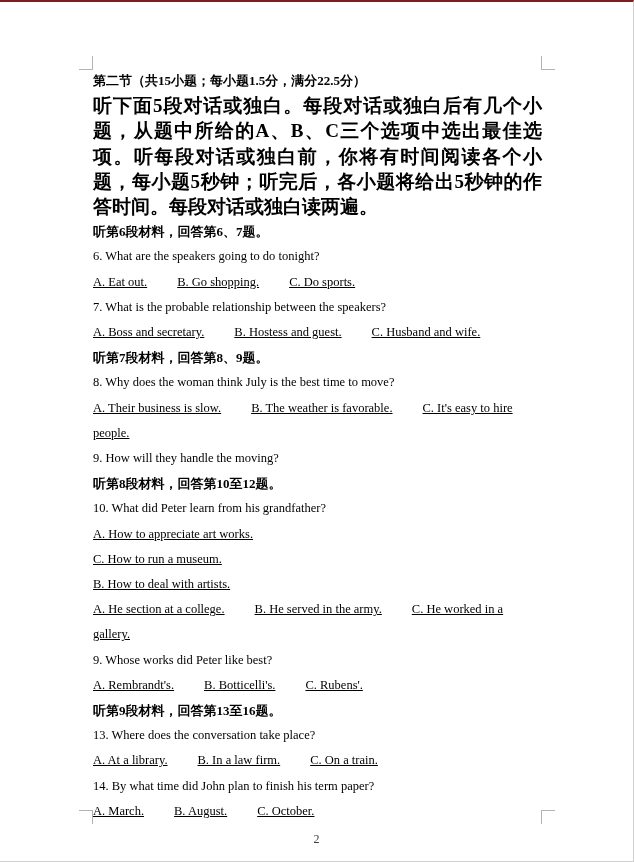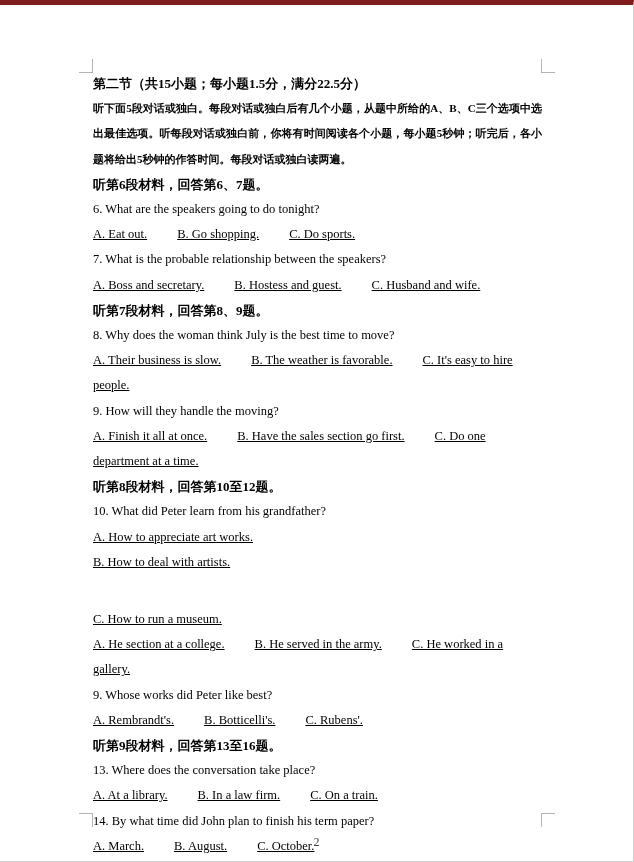--- a/index.html
+++ b/index.html
@@ -4,21 +4,21 @@
 <style>
   * { margin: 0; padding: 0; box-sizing: border-box; }
   html, body { background: #ffffff; }
   body { font-family: "Liberation Serif", "DejaVu Serif", serif; }
 
   .page {
     position: relative;
     width: 634px;
     height: 862px;
     background: #ffffff;
-    border-top: 5px solid #7f1d1d;
+    border-top: 2px solid #7f1d1d;
     border-right: 1px solid #cfcfcf;
     border-bottom: 1px solid #cfcfcf;
     overflow: hidden;
   }
 
   .content {
     position: absolute;
     left: 93px;
     top: 66px;
     width: 449px;
@@ -27,28 +27,28 @@
 
   .block { line-height: 25.2px; font-size: 12.5px; }
 
   .block.heading {
     font-weight: bold;
     font-size: 13px;
   }
 
   .block.paragraph-bold {
     font-weight: bold;
-    font-size: 11px;
+    font-size: 19px;
     text-align: justify;
   }
 
   .block.question { font-size: 12.5px; }
 
   .block.options .option { margin-right: 30px; text-decoration: underline; }
-  .block.options .option:last-child { margin-right: 0; margin-top: 32px; }
+  .block.options .option:last-child { margin-right: 0; }
   .block.options.stacked .option { display: block; margin-right: 0; }
 
   
   .crop { position: absolute; width: 14px; height: 14px; }
   .crop.tl { left: 79px; top: 54px;  border-right: 1px solid #b3b3b3; border-bottom: 1px solid #b3b3b3; }
   .crop.tr { left: 541px; top: 54px; border-left: 1px solid #b3b3b3;  border-bottom: 1px solid #b3b3b3; }
   .crop.bl { left: 79px; top: 808px; border-right: 1px solid #b3b3b3; border-top: 1px solid #b3b3b3; }
   .crop.br { left: 541px; top: 808px; border-left: 1px solid #b3b3b3;  border-top: 1px solid #b3b3b3; }
 
   .page-number {
@@ -76,27 +76,26 @@
       <div class="block paragraph-bold">听下面5段对话或独白。每段对话或独白后有几个小题，从题中所给的A、B、C三个选项中选出最佳选项。听每段对话或独白前，你将有时间阅读各个小题，每小题5秒钟；听完后，各小题将给出5秒钟的作答时间。每段对话或独白读两遍。</div>
       <div class="block heading">听第6段材料，回答第6、7题。</div>
       <div class="block question">6. What are the speakers going to do tonight?</div>
       <div class="block options inline"><span class="option">A. Eat out.</span><span class="option">B. Go shopping.</span><span class="option">C. Do sports.</span></div>
       <div class="block question">7. What is the probable relationship between the speakers?</div>
       <div class="block options inline"><span class="option">A. Boss and secretary.</span><span class="option">B. Hostess and guest.</span><span class="option">C. Husband and wife.</span></div>
       <div class="block heading">听第7段材料，回答第8、9题。</div>
       <div class="block question">8. Why does the woman think July is the best time to move?</div>
       <div class="block options inline"><span class="option">A. Their business is slow.</span><span class="option">B. The weather is favorable.</span><span class="option">C. It's easy to hire people.</span></div>
       <div class="block question">9. How will they handle the moving?</div>
-      <div class="block options inline"><span class="option">A. Finish it all at once.</span><span class="option">B. Have the sales section go first.</span><span class="option">C. Do one department at a time.</span></div>
       <div class="block heading">听第8段材料，回答第10至12题。</div>
       <div class="block question">10. What did Peter learn from his grandfather?</div>
       <div class="block options stacked">
         <span class="option">A. How to appreciate art works.</span>
+        <span class="option">C. How to run a museum.</span>
         <span class="option">B. How to deal with artists.</span>
-        <span class="option">C. How to run a museum.</span>
       </div>
       <div class="block options inline"><span class="option">A. He section at a college.</span><span class="option">B. He served in the army.</span><span class="option">C. He worked in a gallery.</span></div>
       <div class="block question">9. Whose works did Peter like best?</div>
       <div class="block options inline"><span class="option">A. Rembrandt's.</span><span class="option">B. Botticelli's.</span><span class="option">C. Rubens'.</span></div>
       <div class="block heading">听第9段材料，回答第13至16题。</div>
       <div class="block question">13. Where does the conversation take place?</div>
       <div class="block options inline"><span class="option">A. At a library.</span><span class="option">B. In a law firm.</span><span class="option">C. On a train.</span></div>
       <div class="block question">14. By what time did John plan to finish his term paper?</div>
       <div class="block options inline"><span class="option">A. March.</span><span class="option">B. August.</span><span class="option">C. October.</span></div>
     </div>

